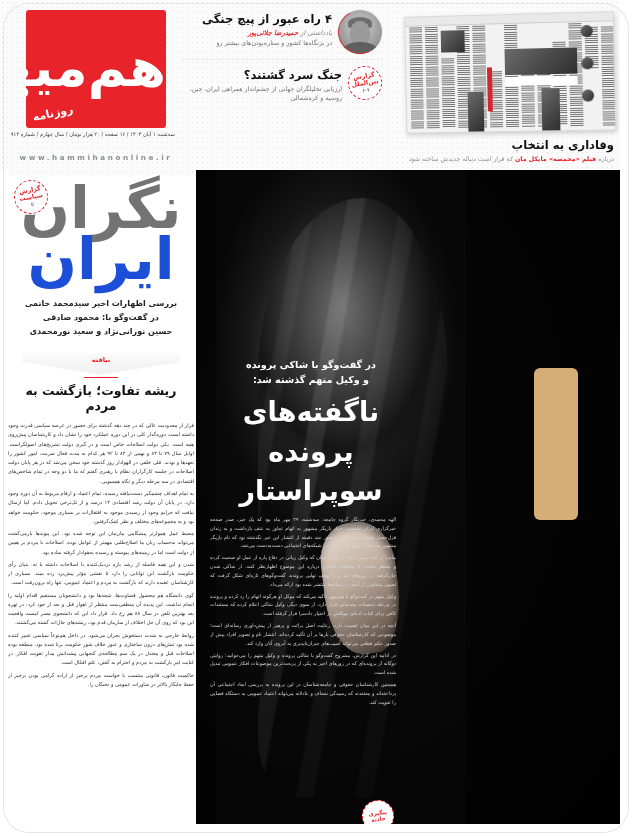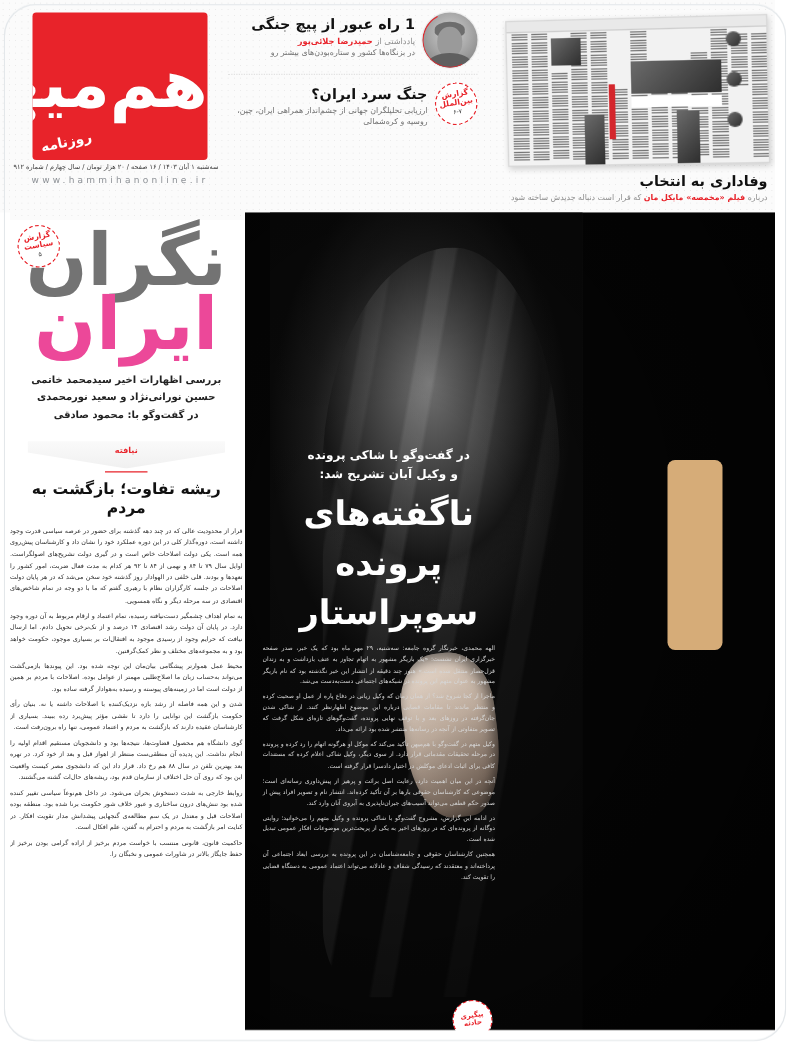--- a/index.html
+++ b/index.html
@@ -85,26 +85,26 @@
   .mast-dateline {
     margin-top: 3px;
     font-size: 5.4px;
     color: #3a3a3a;
     direction: rtl;
     letter-spacing: .1px;
     white-space: nowrap;
     transform: scaleX(.96);
   }
   .mast-site {
-    margin-top: 2px;
+    margin-top: 16px;
     font-size: 7.2px;
     color: #8d9196;
     letter-spacing: 2.6px;
     direction: ltr;
-    font-weight: 400;
+    font-weight: 700;
   }
 
   
   .teasers {
     position: absolute;
     left: 182px; top: 4px;
     width: 200px; height: 168px;
     z-index: 5;
     direction: rtl;
   }
@@ -162,20 +162,21 @@
     font-weight: 700;
     color: #111;
     line-height: 1.25;
     direction: rtl;
   }
   .teaser-byline {
     font-size: 6.6px;
     color: #8d8d8d;
     margin-top: 2.5px;
     direction: rtl;
+    font-style: italic;
   }
   .teaser-byline b { color: #e8232a; font-weight: 700; }
   .teaser-desc {
     font-size: 6.3px;
     color: #6f6f6f;
     margin-top: 1.5px;
     line-height: 1.45;
     direction: rtl;
   }
 
@@ -264,21 +265,21 @@
   }
   .lead-title {
     text-align: center;
     padding-top: 4px;
   }
   .lead-w1 {
     font-size: 58px; font-weight: 700; color: #737373;
     line-height: .92; letter-spacing: -2px;
   }
   .lead-w2 {
-    font-size: 58px; font-weight: 700; color: #ec4899;
+    font-size: 58px; font-weight: 700; color: #1d4ed8;
     line-height: .92; letter-spacing: -2px;
     margin-top: -2px;
   }
   .lead-sub {
     text-align: center;
     font-size: 8px;
     color: #222;
     line-height: 1.75;
     margin-top: 10px;
     font-weight: 600;
@@ -463,37 +464,37 @@
     <div class="teasers">
 
       <div class="teaser">
         <div class="teaser-thumb">
           <div class="hair"></div>
             <div class="face"></div>
             <div class="body"></div>
             <div class="arc"></div>
         </div>
         <div class="teaser-txt">
-          <div class="teaser-title">1 راه عبور از پیچ جنگی</div>
+          <div class="teaser-title">۴ راه عبور از پیچ جنگی</div>
           <div class="teaser-byline">
             <span>یادداشتی از</span>
             <b>حمیدرضا جلائی‌پور</b>
           </div>
           <div class="teaser-desc">در بزنگاه‌ها کشور و ستاره‌بودن‌های بیشتر رو</div>
         </div>
       </div>
 
       <div class="teaser">
         <div class="badge-circle">
           <div class="badge-l1">گزارش</div>
           <div class="badge-l2">بین‌الملل</div>
           <div class="badge-pg">۶-۷</div>
         </div>
         <div class="teaser-txt">
-          <div class="teaser-title">جنگ سرد ایران؟</div>
+          <div class="teaser-title">جنگ سرد گشتند؟</div>
           <div class="teaser-desc">ارزیابی تحلیلگران جهانی از چشم‌انداز همراهی ایران، چین، روسیه و کره‌شمالی</div>
         </div>
       </div>
 
 
     </div>
 
     <div class="preview">
       <div class="preview-img">
         <div class="pv-topbar"></div>
@@ -539,22 +540,22 @@
       <div class="badge-pg">۵</div>
     </div>
 
     <div class="lead-title">
       <div class="lead-w1">نگران</div>
       <div class="lead-w2">ایران</div>
     </div>
 
     <div class="lead-sub">
       <div>بررسی اظهارات اخیر سیدمحمد خاتمی</div>
+      <div>در گفت‌وگو با: محمود صادقی</div>
       <div>حسین نورانی‌نژاد و سعید نورمحمدی</div>
-      <div>در گفت‌وگو با: محمود صادقی</div>
     </div>
 
     <div class="editorial-tab">
       <span>نیافته</span>
     </div>
     <div class="editorial-rule"></div>
     <div class="editorial-head">ریشه تفاوت؛ بازگشت به مردم</div>
 
     <div class="body-text" id="editorial-body">
         <p>قرار از محدودیت عالی که در چند دهه گذشته برای حضور در عرصه سیاسی قدرت وجود داشته است، دوره‌گذار کلی در این دوره عملکرد خود را نشان داد و کارشناسان پیش‌روی همه است. یکی دولت اصلاحات خاص است و در گیری دولت تشریح‌های اصولگراست. اوایل سال ۷۹ تا ۸۴ و نهمی از ۸۴ تا ۹۲ هر کدام به مدت فعال ضربت، امور کشور را تعهدها و بودند. قلی خلفی در الهوادار روز گذشته خود سخن می‌شد که در هر پایان دولت اصلاحات در جلسه کارگزاران نظام با رهبری گفتم که ما با دو وجه در تمام شاخص‌های اقتصادی در سه مرحله دیگر و نگاه همسویی.</p>
@@ -569,21 +570,21 @@
 
   <div class="photo">
     <div class="ph-figure">
       <div class="ph-drape"></div>
       <div class="ph-hand"></div>
     </div>
     <div class="ph-vig"></div>
 
     <div class="ph-head">
       <div class="ph-kicker">در گفت‌وگو با شاکی پرونده</div>
-      <div class="ph-kicker">و وکیل آبان تشریح شد:</div>
+      <div class="ph-kicker">و وکیل متهم گذشته شد:</div>
       <div class="ph-title">ناگفته‌های</div>
       <div class="ph-title">پرونده</div>
       <div class="ph-title">سوپراستار</div>
     </div>
 
     <div class="ph-body" id="photo-body">
         <p>الهه محمدی، خبرنگار گروه جامعه: سه‌شنبه، ۲۹ مهر ماه بود که یک خبر، صدر صفحه خبرگزاری ایران نشست: «یک بازیگر مشهور به اتهام تجاوز به عنف بازداشت و به زندان قزل‌حصار منتقل شده است.» هنوز چند دقیقه از انتشار این خبر نگذشته بود که نام بازیگر مشهور به عنوان متهم این پرونده در شبکه‌های اجتماعی دست‌به‌دست می‌شد.</p>
         <p>ماجرا از کجا شروع شد؟ از همان زمان که وکیل زیانی در دفاع پاره از عمل او صحبت کرده و منتظر ماندند تا مقامات قضایی درباره این موضوع اظهارنظر کنند. از شاکی شدن جان‌گرفته در روزهای بعد و با توقف نهایی پرونده، گفت‌وگوهای تازه‌ای شکل گرفت که تصویر متفاوتی از آنچه در رسانه‌ها منتشر شده بود ارائه می‌داد.</p>
         <p>وکیل متهم در گفت‌وگو با هم‌میهن تأکید می‌کند که موکل او هرگونه اتهام را رد کرده و پرونده در مرحله تحقیقات مقدماتی قرار دارد. از سوی دیگر، وکیل شاکی اعلام کرده که مستندات کافی برای اثبات ادعای موکلش در اختیار دادسرا قرار گرفته است.</p>
         <p>آنچه در این میان اهمیت دارد، رعایت اصل برائت و پرهیز از پیش‌داوری رسانه‌ای است؛ موضوعی که کارشناسان حقوقی بارها بر آن تأکید کرده‌اند. انتشار نام و تصویر افراد پیش از صدور حکم قطعی می‌تواند آسیب‌های جبران‌ناپذیری به آبروی آنان وارد کند.</p>

